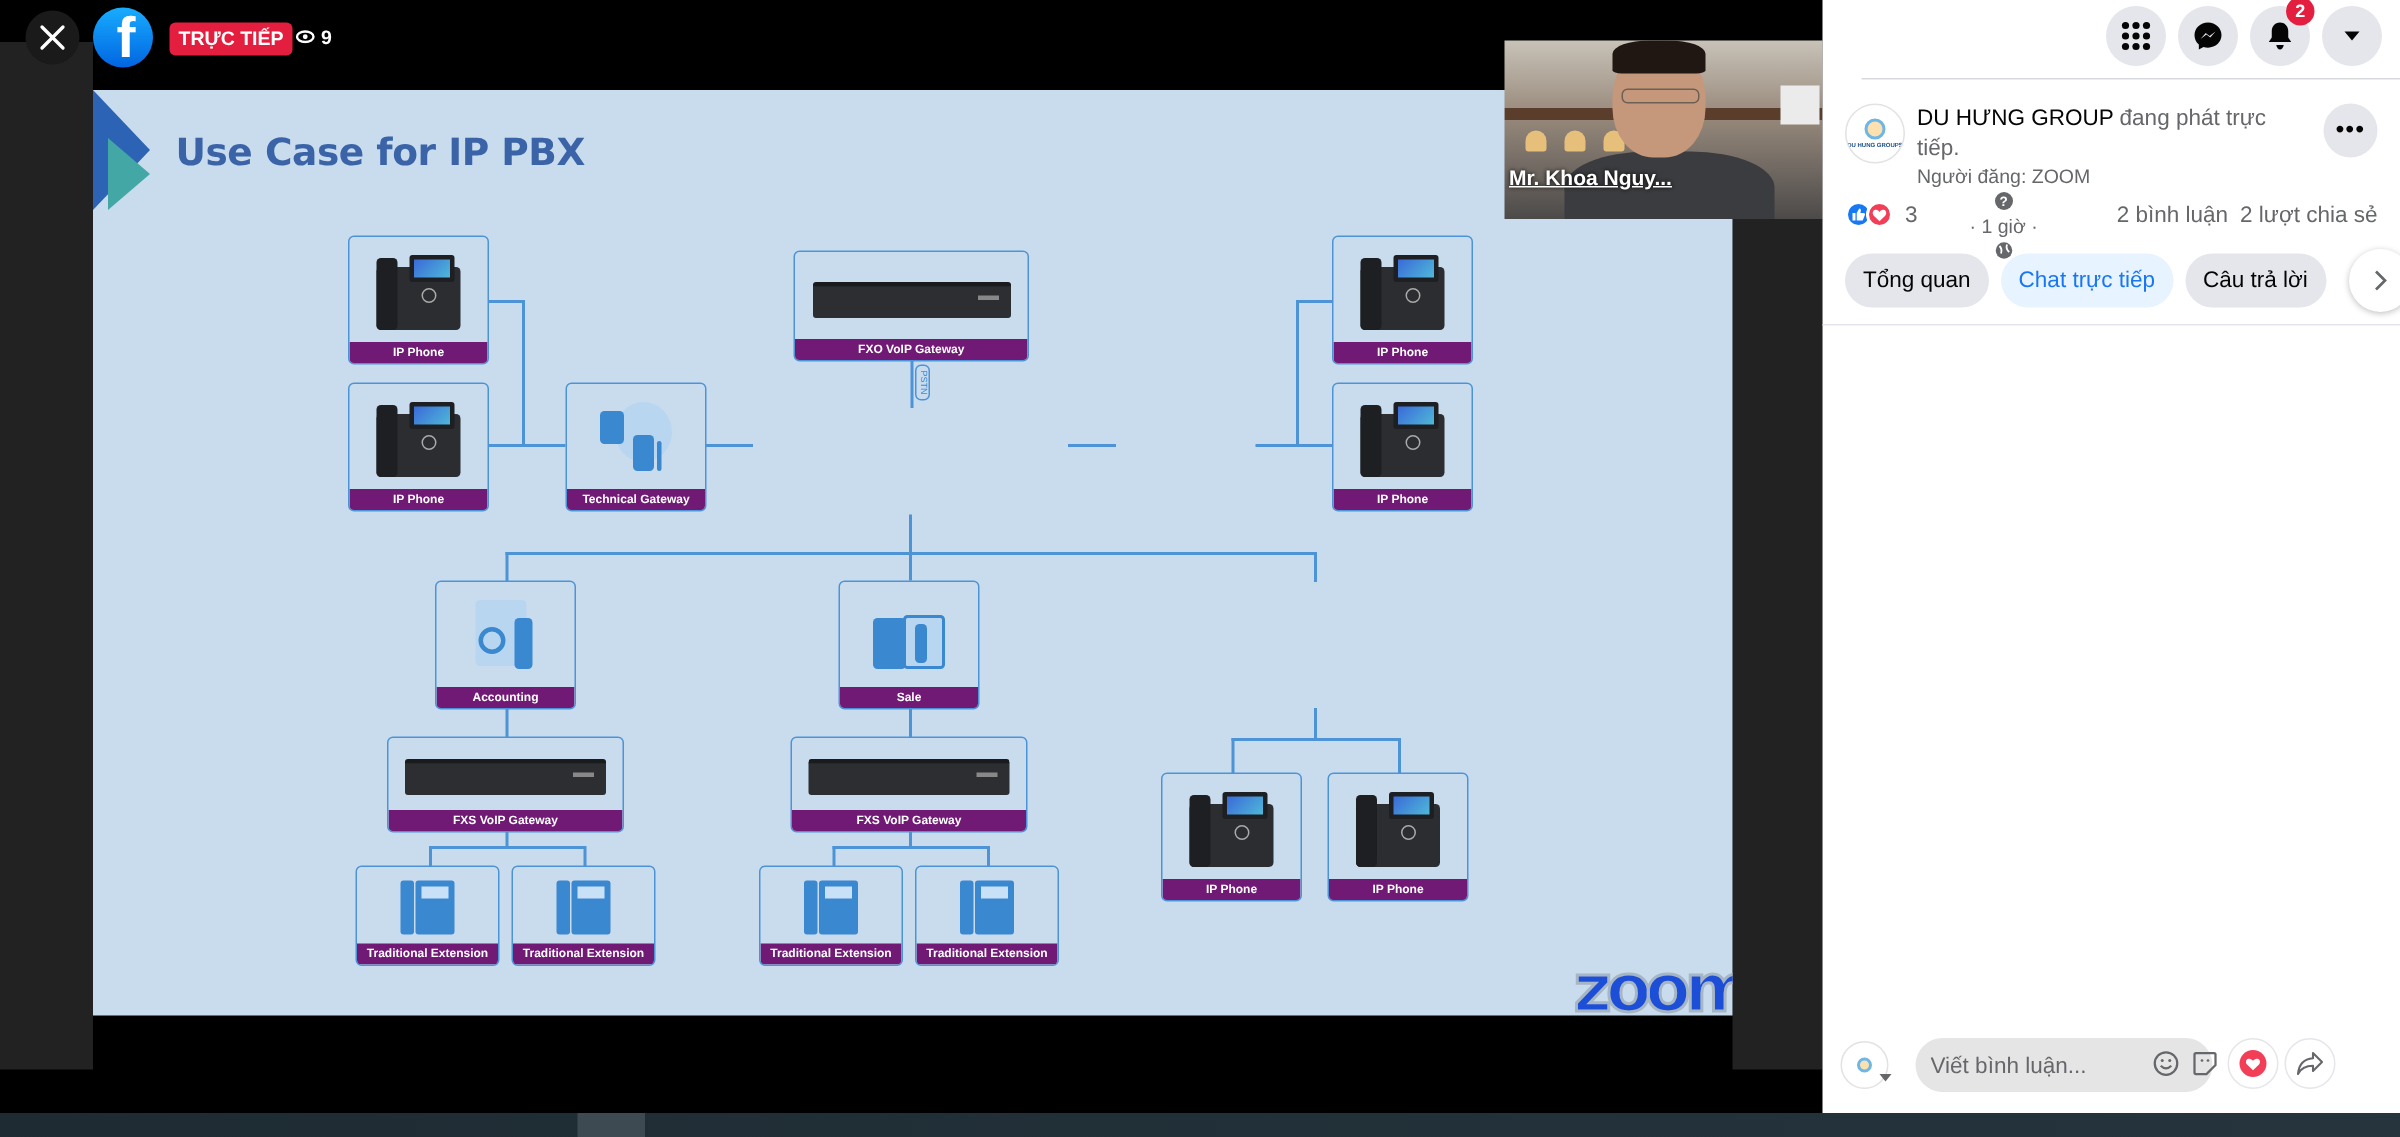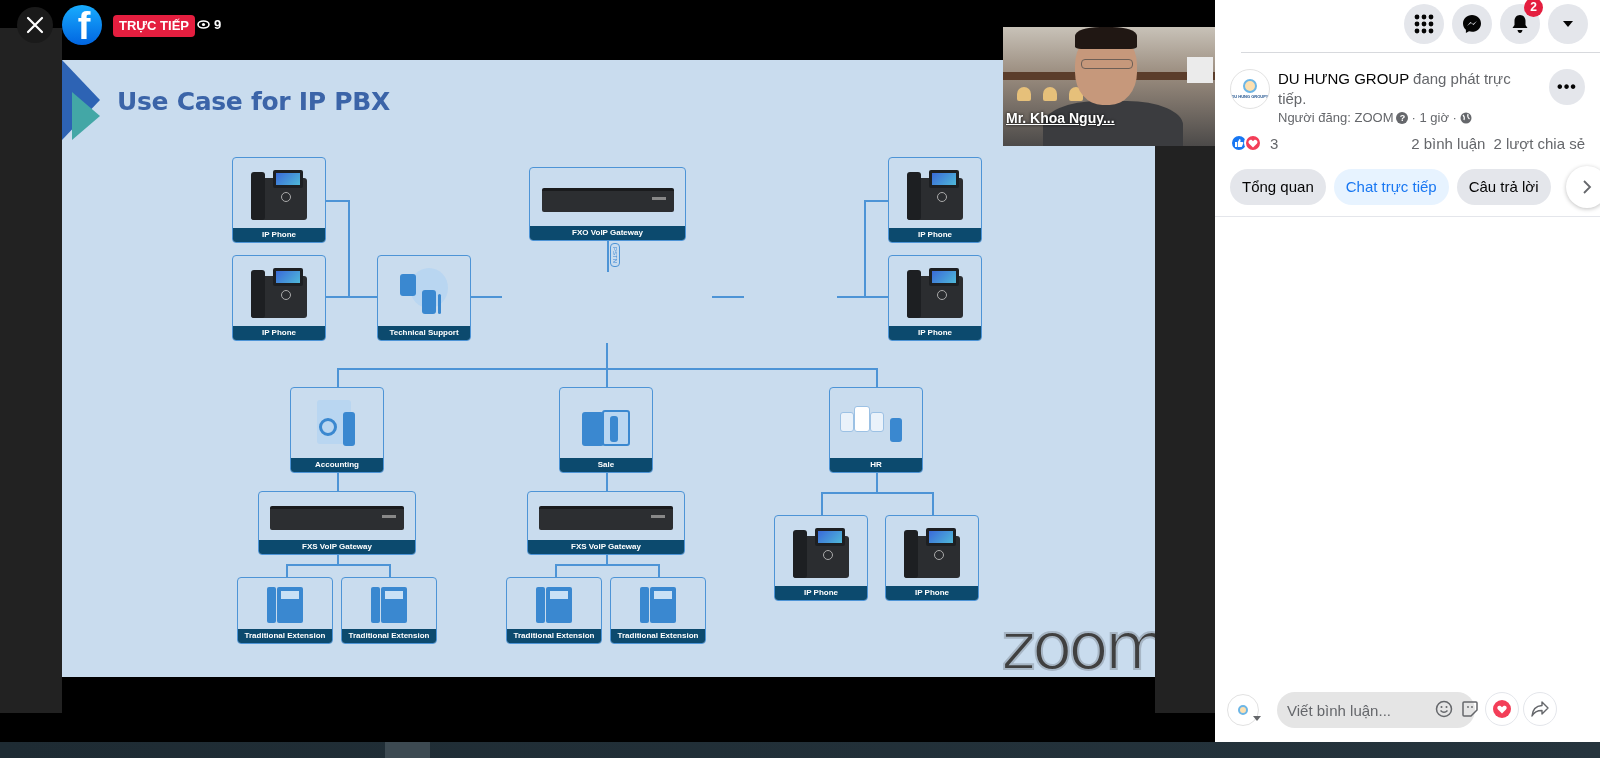--- a/index.html
+++ b/index.html
@@ -17,21 +17,21 @@
   .live-badge { position: absolute; left: 113px; top: 15px; height: 22px; padding: 0 6px; background: #e41e3f; border-radius: 4px; color: #fff; font-weight: bold; font-size: 13px; line-height: 22px; }
   .viewers { position: absolute; left: 197px; top: 17px; color: #fff; font-size: 13px; font-weight: bold; display: flex; align-items: center; gap: 4px; }
 
   
   .slide { position: absolute; left: 62px; top: 60px; width: 1093px; height: 617px; background: #c9dcee; overflow: hidden; }
   .slide-title { position: absolute; left: 55px; top: 27px; font-size: 25px; color: #3b64a8; font-weight: bold; font-family: "DejaVu Sans", sans-serif; letter-spacing: -0.3px; }
   .chev1 { position: absolute; left: 0; top: 0; width: 0; height: 0; border-top: 40px solid transparent; border-bottom: 40px solid transparent; border-left: 38px solid #2d63b4; }
   .chev2 { position: absolute; left: 10px; top: 32px; width: 0; height: 0; border-top: 24px solid transparent; border-bottom: 24px solid transparent; border-left: 28px solid #43a7a6; }
 
   .node { position: absolute; background: #c9dcee; border: 1.5px solid #4d94d6; border-radius: 4px; overflow: hidden; }
-  .node .lbl { position: absolute; left: 0; right: 0; bottom: 0; height: 14px; background: #0c4a6e; color: #fff; font-size: 8px; font-weight: bold; text-align: center; line-height: 14px; }
+  .node .lbl { position: absolute; left: 0; right: 0; bottom: 0; height: 14px; background: #701a75; color: #fff; font-size: 8px; font-weight: bold; text-align: center; line-height: 14px; }
   .node .img { position: absolute; left: 50%; transform: translateX(-50%); }
 
   .line { position: absolute; background: #4d94d6; }
 
   
   .ipphone { width: 56px; height: 50px; top: 12px; }
   .ipphone .body { position: absolute; left: 0; top: 8px; width: 56px; height: 42px; background: #2b2d30; border-radius: 3px; }
   .ipphone .hand { position: absolute; left: 0; top: 2px; width: 14px; height: 48px; background: #1d1f22; border-radius: 3px; }
   .ipphone .screen { position: absolute; left: 22px; top: 0; width: 30px; height: 18px; background: #1d1f22; border-radius: 2px; }
   .ipphone .screen i { position: absolute; left: 3px; top: 3px; width: 24px; height: 12px; background: linear-gradient(135deg,#3a6ad8,#4fb8d8); }
@@ -49,21 +49,21 @@
 
   .pbx-dev { width: 184px; height: 26px; top: 20px; background: #1f2124; border-radius: 2px; }
   .pbx-dev i { position: absolute; top: 6px; width: 20px; height: 14px; border: 1px solid #888; }
 
   .illus { width: 60px; height: 56px; top: 8px; }
   .illus .a { position: absolute; background: #3a88d0; border-radius: 3px; }
   .illus .b { position: absolute; background: #b9d6f1; border-radius: 3px; }
 
   .pstn { position: absolute; left: 548px; top: 183px; width: 10px; height: 24px; border: 1px solid #4d94d6; border-radius: 4px; font-size: 6px; color: #3d88d4; writing-mode: vertical-rl; text-align: center; line-height: 8px; background: #c9dcee; }
 
-  .zoom-wm { position: absolute; right: -10px; bottom: -8px; font-size: 66px; font-weight: normal; color: #404040; -webkit-text-stroke: 2px #a7b6c5; font-family: "DejaVu Sans", sans-serif; letter-spacing: -4px; }
+  .zoom-wm { position: absolute; right: -10px; bottom: -8px; font-size: 44px; font-weight: bold; color: #1d4ed8; -webkit-text-stroke: 2px #a7b6c5; font-family: "DejaVu Sans", sans-serif; letter-spacing: -4px; }
 
   
   .cam { position: absolute; left: 1003px; top: 27px; width: 212px; height: 119px; background: linear-gradient(180deg,#c8c2b8 0%,#9a8c7e 40%,#4c4a49 100%); overflow: hidden; }
   .cam .beam { position: absolute; left: 0; top: 45px; width: 212px; height: 8px; background: #5b3d2b; }
   .cam .lamp { position: absolute; top: 60px; width: 14px; height: 14px; background: #e6c07a; border-radius: 50% 50% 2px 2px; }
   .cam .ac { position: absolute; right: 2px; top: 30px; width: 26px; height: 26px; background: #ebebeb; }
   .cam .person-head { position: absolute; left: 72px; top: 4px; width: 62px; height: 74px; background: #c6987b; border-radius: 46% 46% 44% 44%; }
   .cam .hair { position: absolute; left: 72px; top: 0; width: 62px; height: 22px; background: #201713; border-radius: 40% 40% 10% 10%; }
   .cam .glasses { position: absolute; left: 78px; top: 32px; width: 52px; height: 10px; border: 1.5px solid #6d5f56; border-radius: 4px; }
   .cam .body { position: absolute; left: 40px; top: 74px; width: 140px; height: 60px; background: #3b3c3f; border-radius: 40% 40% 0 0; }
@@ -75,21 +75,21 @@
   .circle-btn { width: 40px; height: 40px; border-radius: 50%; background: #e4e6eb; display: flex; align-items: center; justify-content: center; position: relative; cursor: pointer; }
   .notif-badge { position: absolute; right: -3px; top: -6px; min-width: 19px; height: 19px; border-radius: 10px; background: #e41e3f; color: #fff; font-size: 12px; font-weight: bold; text-align: center; line-height: 19px; padding: 0 4px; }
   .hdr-sep { position: absolute; left: 26px; right: 0; top: 52px; height: 1px; background: #d7d9dd; }
 
   .post { position: absolute; left: 15px; top: 67px; width: 355px; }
   .avatar { position: absolute; left: 0; top: 2px; width: 40px; height: 40px; border-radius: 50%; background: #fff; border: 1px solid #e2e2e2; overflow: hidden; display: flex; flex-direction: column; align-items: center; justify-content: center; }
   .avatar .logo { width: 14px; height: 14px; border-radius: 50%; border: 2px solid #6db6e6; background: #fde0b0; }
   .avatar .txt { font-size: 4px; color: #1b4f8c; font-weight: bold; margin-top: 1px; }
   .post-text { position: absolute; left: 48px; top: 2px; width: 240px; font-size: 15px; color: #050505; line-height: 20px; }
   .post-text .meta { color: #65676b; }
-  .post-sub { position: absolute; left: 48px; top: 43px; font-size: 13px; color: #65676b; display: flex; align-items: center; gap: 3px; }
+  .post-sub { position: absolute; left: 48px; top: 43px; font-size: 13px; color: #65676b; display: flex; align-items: center; gap: 3px; flex-direction: column; }
   .mini-q { width: 12px; height: 12px; border-radius: 50%; background: #65676b; color: #fff; font-size: 9px; text-align: center; line-height: 12px; font-weight: bold; }
   .more-btn { position: absolute; right: 0; top: 2px; width: 36px; height: 36px; border-radius: 50%; background: #e4e6eb; display: flex; align-items: center; justify-content: center; font-weight: bold; color: #050505; font-size: 16px; letter-spacing: 1px; cursor: pointer; }
   .reactions { position: absolute; left: 15px; top: 133px; width: 355px; height: 20px; font-size: 15px; color: #65676b; display: flex; align-items: center; }
   .rx { width: 18px; height: 18px; border-radius: 50%; border: 2px solid #fff; display: flex; align-items: center; justify-content: center; color: #fff; font-size: 10px; }
   .rx.like { background: #1877f2; }
   .rx.love { background: #f33e58; margin-left: -4px; }
   .rx-count { margin-left: 8px; }
   .rx-right { margin-left: auto; display: flex; gap: 8px; }
 
   .tabs { position: absolute; left: 15px; top: 169px; display: flex; gap: 8px; }
@@ -187,21 +187,21 @@
       <div class="lbl">IP Phone</div>
     </div>
 
     <div class="node" style="left:315px;top:195px;width:94px;height:86px">
       <div class="img illus">
         <div class="b" style="left:16px;top:4px;width:38px;height:40px;border-radius:50%"></div>
         <div class="a" style="left:6px;top:10px;width:16px;height:22px"></div>
         <div class="a" style="left:28px;top:26px;width:14px;height:24px"></div>
         <div class="a" style="left:44px;top:30px;width:3px;height:20px"></div>
       </div>
-      <div class="lbl">Technical Support</div>
+      <div class="lbl">Technical Gateway</div>
     </div>
 
     <div class="node" style="left:467px;top:107px;width:157px;height:74px">
       <div class="img gw" style="width:132px">
           <i></i>
         </div>
       <div class="lbl">FXO VoIP Gateway</div>
     </div>
     <div class="pstn">PSTN</div>
 
@@ -238,29 +238,20 @@
       </div>
       <div class="lbl">Sale</div>
     </div>
     <div class="node" style="left:228px;top:327px;width:94px;height:86px">
       <div class="img illus">
         <div class="b" style="left:10px;top:4px;width:34px;height:44px"></div>
         <div class="a" style="left:12px;top:22px;width:18px;height:18px;border-radius:50%;background:transparent;border:3px solid #3a88d0"></div>
         <div class="a" style="left:36px;top:16px;width:12px;height:34px"></div>
       </div>
       <div class="lbl">Accounting</div>
-    </div>
-    <div class="node" style="left:767px;top:327px;width:94px;height:86px">
-      <div class="img illus" style="width:72px">
-        <div class="b" style="left:0px;top:16px;width:14px;height:20px;background:#eaf2fa;border:1px solid #9cc1e4"></div>
-        <div class="b" style="left:14px;top:10px;width:16px;height:26px;background:#fff;border:1px solid #9cc1e4"></div>
-        <div class="b" style="left:30px;top:16px;width:14px;height:20px;background:#eaf2fa;border:1px solid #9cc1e4"></div>
-        <div class="a" style="left:50px;top:22px;width:12px;height:24px"></div>
-      </div>
-      <div class="lbl">HR</div>
     </div>
 
     <div class="node" style="left:196px;top:431px;width:158px;height:64px">
       <div class="img gw" style="width:134px;top:14px">
           <i></i>
         </div>
       <div class="lbl">FXS VoIP Gateway</div>
     </div>
     <div class="node" style="left:465px;top:431px;width:158px;height:64px">
       <div class="img gw" style="width:134px;top:14px">

